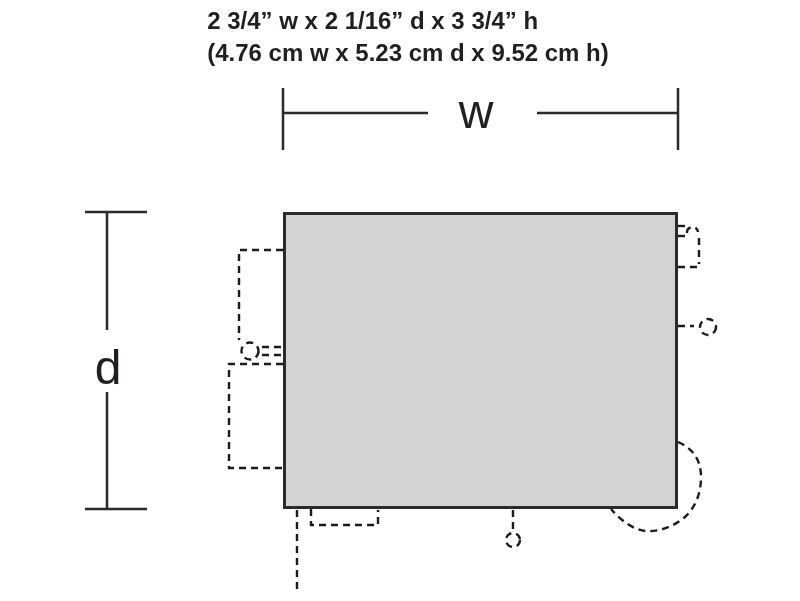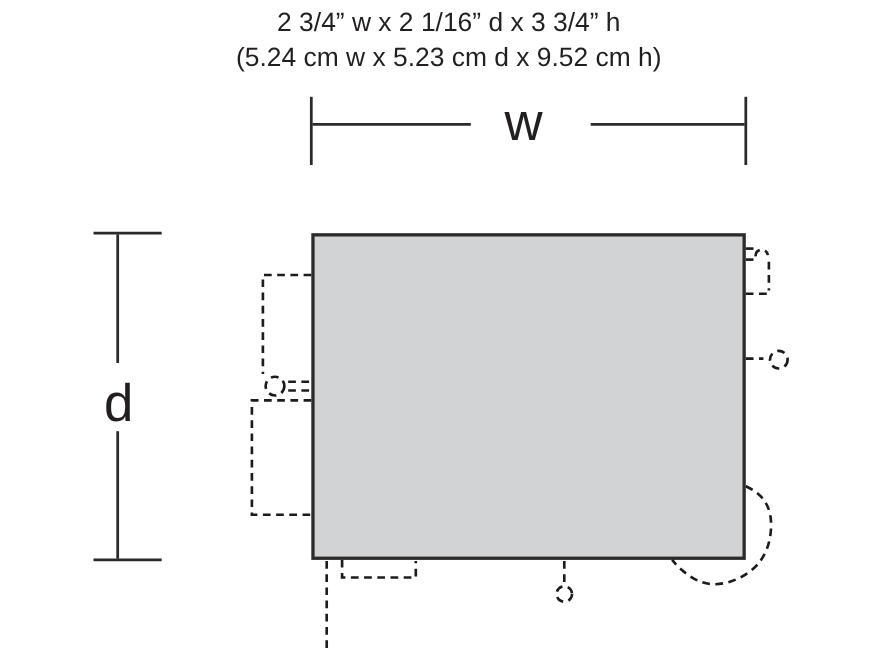--- a/index.html
+++ b/index.html
@@ -18,26 +18,26 @@
   .diagram-svg {
     position: absolute;
     left: 0;
     top: 0;
   }
   .title-block {
     position: absolute;
     left: 408px;
     top: 5px;
     transform: translateX(-50%);
-    text-align: center;
+    text-align: left;
     font-size: 24px;
     line-height: 32px;
     color: var(--text, #231f20);
     white-space: nowrap;
-    font-weight: 400;
+    font-weight: 700;
   }
   .dim-label {
     position: absolute;
     transform: translateX(-50%);
     font-size: 48px;
     line-height: 1;
     color: var(--text, #231f20);
     white-space: nowrap;
   }
   .dim-label.w { left: 476px; top: 88px; }
@@ -64,21 +64,21 @@
     stroke-linejoin: miter;
   }
 </style>
 </head>
 <body>
 
 <div class="canvas">
 
   <div class="title-block">
     <div>2 3/4” w x 2 1/16” d x 3 3/4” h</div>
-    <div>(5.24 cm w x 5.23 cm d x 9.52 cm h)</div>
+    <div>(4.76 cm w x 5.23 cm d x 9.52 cm h)</div>
   </div>
 
   <svg class="diagram-svg" width="800" height="601" viewBox="0 0 800 601">
 
     <rect class="footprint" x="284.5" y="213.5" width="392" height="294"></rect>
 
     <g>
       <path class="dim-line" d="M 283,88 V 150"></path>
       <path class="dim-line" d="M 678,88 V 150"></path>
       <path class="dim-line" d="M 284,113 H 428"></path>

